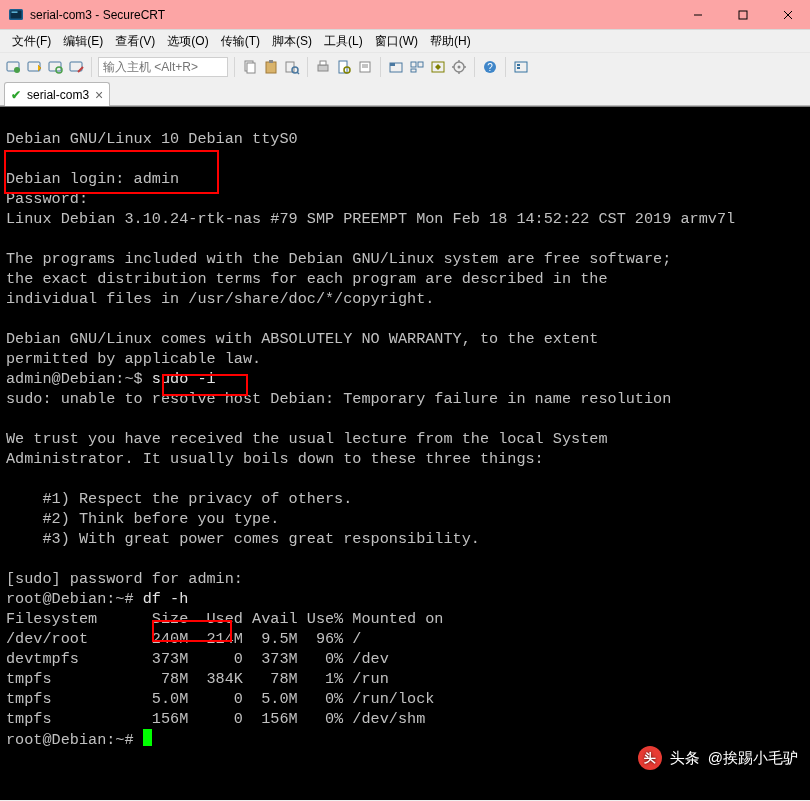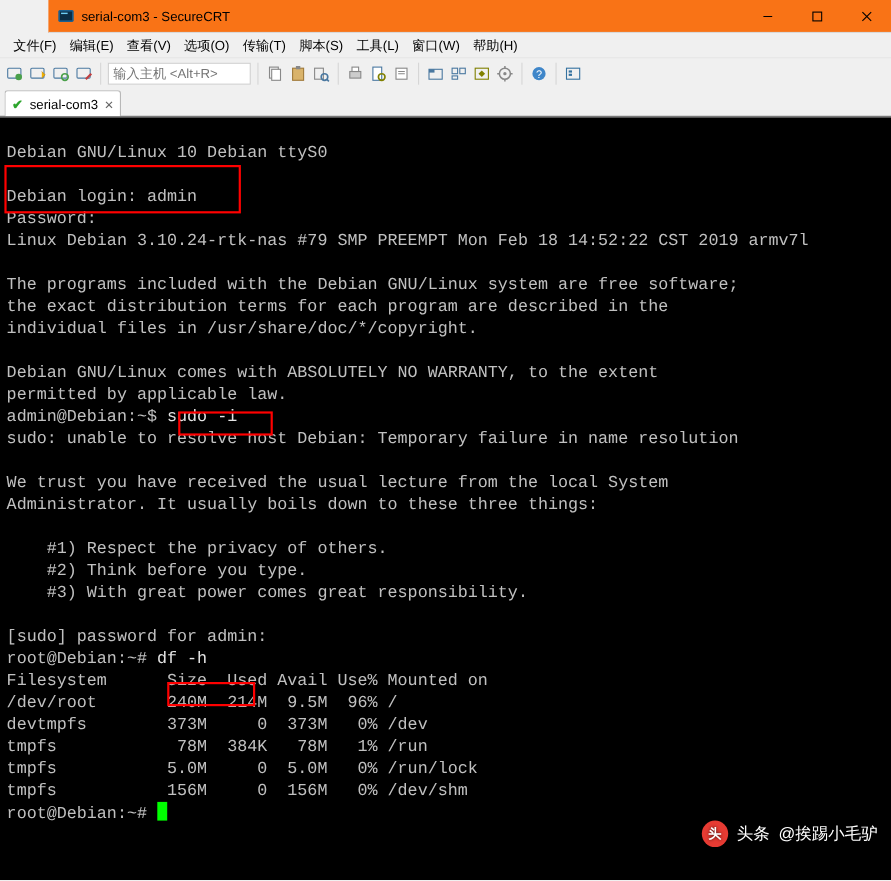--- a/index.html
+++ b/index.html
@@ -6,27 +6,26 @@
   body {
     font-family: "Microsoft YaHei", "Segoe UI", Tahoma, sans-serif;
     background: #f0f0f0;
     width: 810px;
     height: 801px;
     overflow: hidden;
     position: relative;
   }
   .titlebar {
     height: 30px;
-    background: #f97316;
+    background: #fca5a5;
     border-bottom: 1px solid #d9d9d9;
     display: flex;
     align-items: center;
     font-size: 12px;
     color: #000;
-    margin-left: 44px;
   }
   .titlebar .app-icon {
     width: 16px; height: 16px;
     margin: 0 6px 0 8px;
     display: inline-flex;
   }
   .titlebar .title { flex: 1; }
   .window-controls { display: flex; height: 100%; }
   .window-controls .wc {
     width: 45px;

